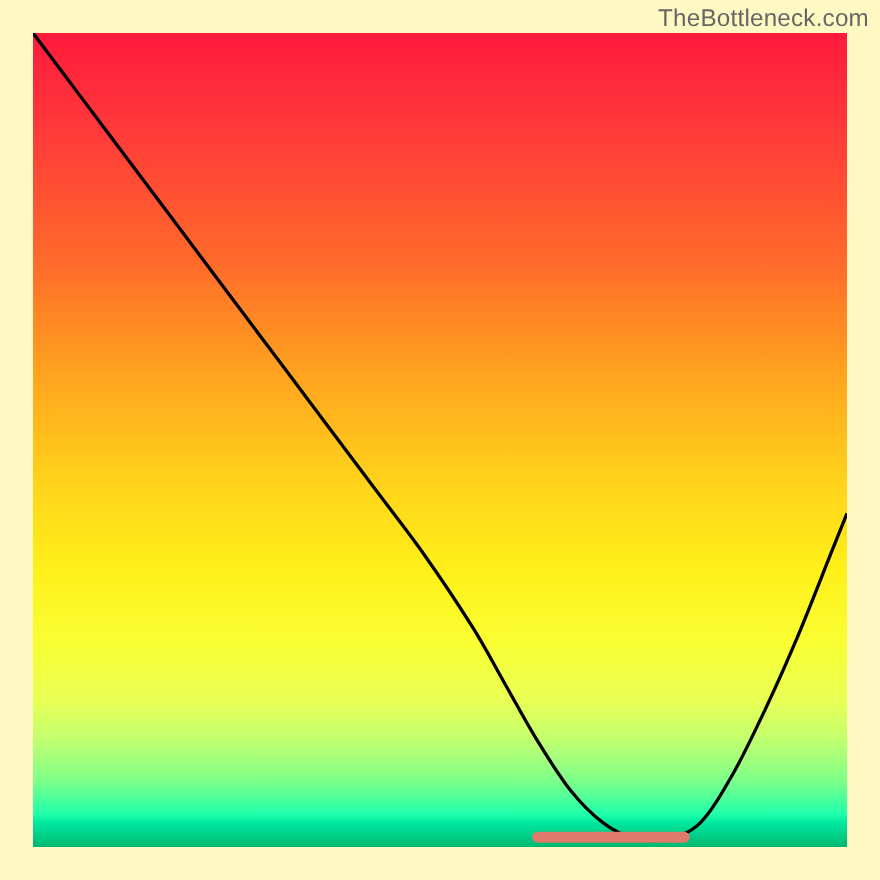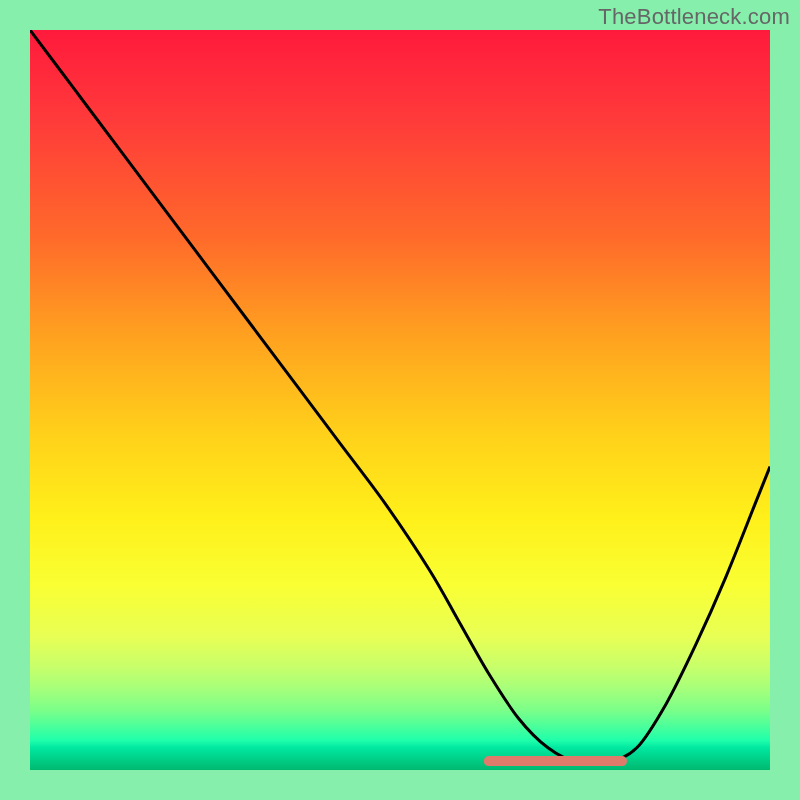--- a/index.html
+++ b/index.html
@@ -8,21 +8,21 @@
     width: 800px;
     height: 800px;
     background: #000;
     overflow: hidden;
     font-family: Arial, Helvetica, sans-serif;
   }
   .frame {
     position: relative;
     width: 800px;
     height: 800px;
-    background: #86efac;
+    background: #fef9c3;
   }
   .watermark {
     position: absolute;
     top: 4px;
     right: 10px;
     color: #666;
     font-size: 22px;
     font-weight: 500;
     letter-spacing: 0.2px;
     z-index: 50;

